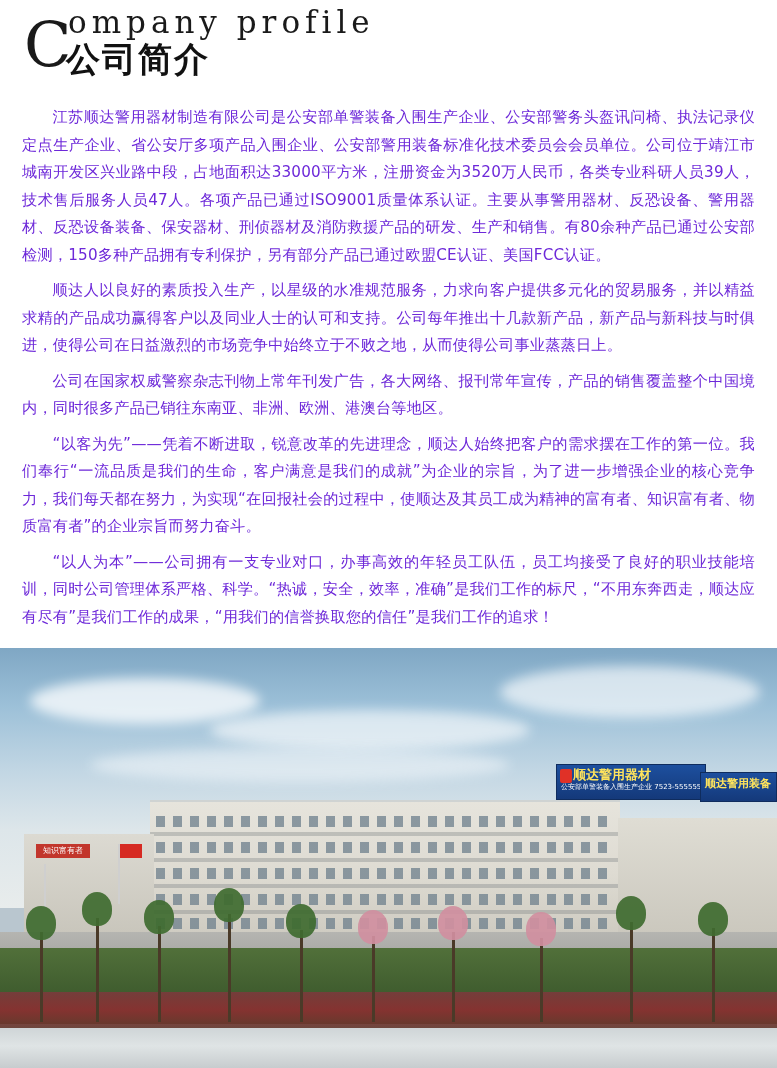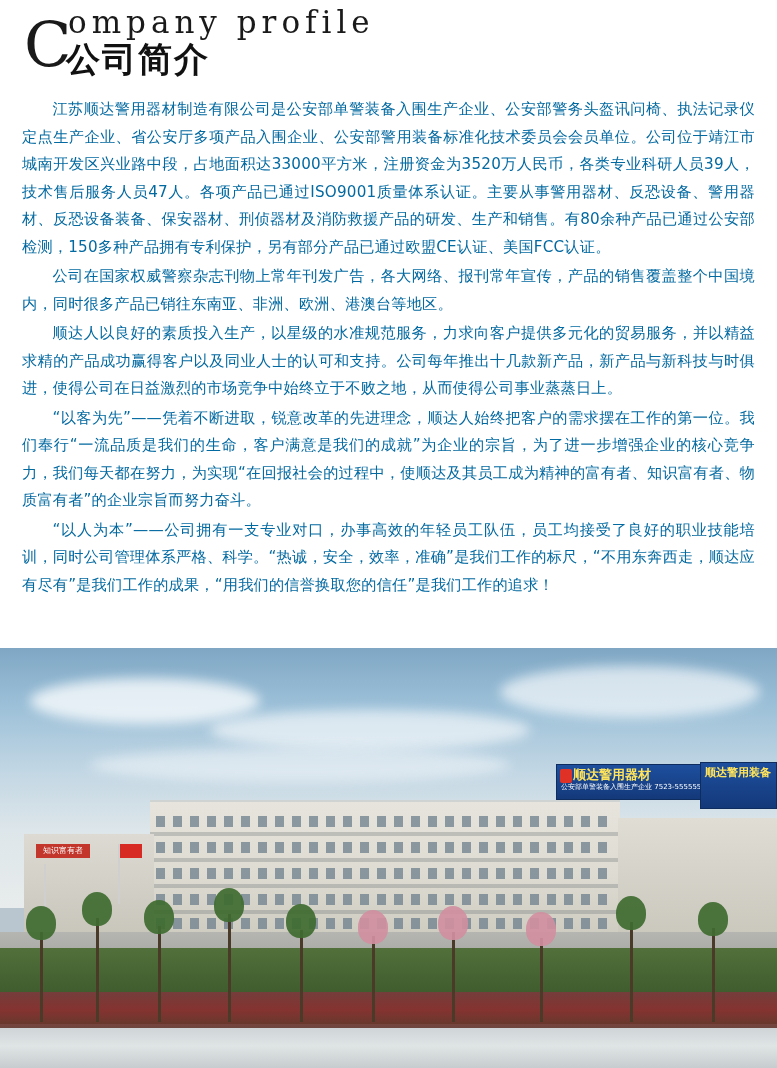--- a/index.html
+++ b/index.html
@@ -52,24 +52,24 @@
     font-weight: 600;
   }
 
   
   #article {
     padding: 0 22px 0 22px;
   }
   .para {
     font-size: 15.2px;
     line-height: 27.5px;
-    color: #0369a1;
+    color: #6d28d9;
     text-align: justify;
     text-justify: inter-ideograph;
-    margin: 0 0 2px 0;
+    margin: 8px 0 2px 0;
     text-indent: 2em;
     letter-spacing: 0.2px;
   }
 
   
   #photo {
     position: absolute;
     left: 0;
     top: 648px;
     width: 777px;
@@ -130,21 +130,21 @@
     width: 160px; height: 114px;
     background: linear-gradient(to bottom,#dfddd4,#cbc8be);
   }
   
   .billboard {
     position: absolute;
     background: linear-gradient(to bottom,#1d4f9e,#14397a);
     border: 1px solid #0f2c5e;
   }
   #billboard1 { left: 556px; top: 116px; width: 150px; height: 36px; }
-  #billboard2 { left: 700px; top: 114px; width: 77px;  height: 47px; }
+  #billboard2 { left: 700px; top: 124px; width: 77px;  height: 30px; font-family: Liberation Serif, serif; }
   .bb-text {
     color: #ffe45c;
     font-size: 13px;
     font-weight: 700;
     line-height: 16px;
     padding: 2px 3px 0 16px;
     white-space: nowrap;
     overflow: hidden;
   }
   .bb-sub {
@@ -243,22 +243,22 @@
 <body>
 
 <div id="header">
   <div id="drop-cap">C</div>
   <div id="title-en">ompany profile</div>
   <div id="title-cn">公司简介</div>
 </div>
 
 <div id="article">
   <p class="para">江苏顺达警用器材制造有限公司是公安部单警装备入围生产企业、公安部警务头盔讯问椅、执法记录仪定点生产企业、省公安厅多项产品入围企业、公安部警用装备标准化技术委员会会员单位。公司位于靖江市城南开发区兴业路中段，占地面积达33000平方米，注册资金为3520万人民币，各类专业科研人员39人，技术售后服务人员47人。各项产品已通过ISO9001质量体系认证。主要从事警用器材、反恐设备、警用器材、反恐设备装备、保安器材、刑侦器材及消防救援产品的研发、生产和销售。有80余种产品已通过公安部检测，150多种产品拥有专利保护，另有部分产品已通过欧盟CE认证、美国FCC认证。</p>
+  <p class="para">顺达人以良好的素质投入生产，以星级的水准规范服务，力求向客户提供多元化的贸易服务，并以精益求精的产品成功赢得客户以及同业人士的认可和支持。公司每年推出十几款新产品，新产品与新科技与时俱进，使得公司在日益激烈的市场竞争中始终立于不败之地，从而使得公司事业蒸蒸日上。</p>
   <p class="para">公司在国家权威警察杂志刊物上常年刊发广告，各大网络、报刊常年宣传，产品的销售覆盖整个中国境内，同时很多产品已销往东南亚、非洲、欧洲、港澳台等地区。</p>
-  <p class="para">顺达人以良好的素质投入生产，以星级的水准规范服务，力求向客户提供多元化的贸易服务，并以精益求精的产品成功赢得客户以及同业人士的认可和支持。公司每年推出十几款新产品，新产品与新科技与时俱进，使得公司在日益激烈的市场竞争中始终立于不败之地，从而使得公司事业蒸蒸日上。</p>
   <p class="para">“以客为先”——凭着不断进取，锐意改革的先进理念，顺达人始终把客户的需求摆在工作的第一位。我们奉行“一流品质是我们的生命，客户满意是我们的成就”为企业的宗旨，为了进一步增强企业的核心竞争力，我们每天都在努力，为实现“在回报社会的过程中，使顺达及其员工成为精神的富有者、知识富有者、物质富有者”的企业宗旨而努力奋斗。</p>
   <p class="para">“以人为本”——公司拥有一支专业对口，办事高效的年轻员工队伍，员工均接受了良好的职业技能培训，同时公司管理体系严格、科学。“热诚，安全，效率，准确”是我们工作的标尺，“不用东奔西走，顺达应有尽有”是我们工作的成果，“用我们的信誉换取您的信任”是我们工作的追求！</p>
 </div>
 
 <div id="photo">
 
   <div id="sky"></div>
   <div class="cloud" id="cloud1"></div>
   <div class="cloud" id="cloud2"></div>
   <div class="cloud" id="cloud3"></div>

